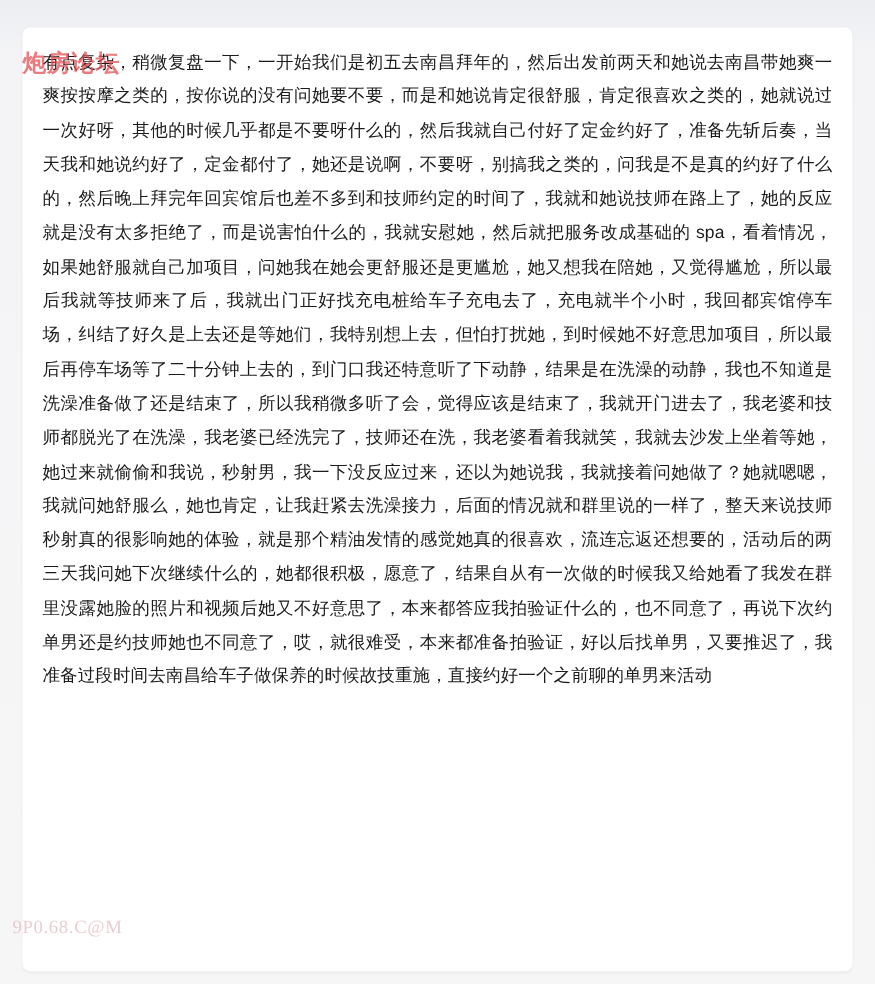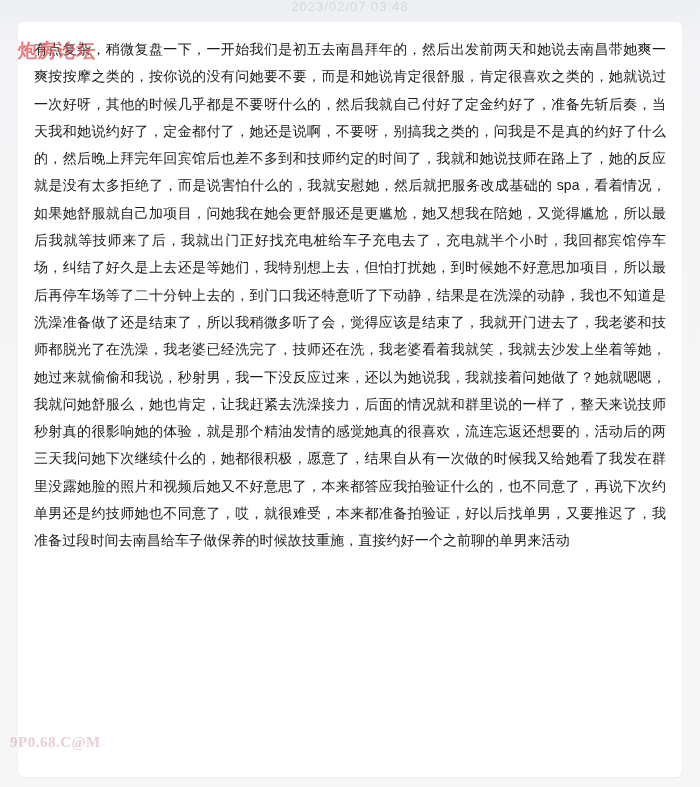--- a/index.html
+++ b/index.html
@@ -73,36 +73,33 @@
     opacity: 0.72;
     letter-spacing: 0.5px;
     pointer-events: none;
     font-family: Liberation Serif, serif;
   }
   .watermark-sub {
     position: absolute;
     left: 10px;
     bottom: 36px;
     font-size: 15px;
-    font-weight: bold;
+    font-weight: normal;
     color: #d9a6ae;
     opacity: 0.55;
     letter-spacing: 0.5px;
     pointer-events: none;
     font-family: "Liberation Serif", serif;
   }
 </style>
 </head>
 <body>
 
 <div class="page">
 
-  <div class="top-bar">
-    <div class="timestamp">2023/02/07 03:48</div>
-  </div>
 
   <div class="card">
     <p class="post-text">有点复杂，稍微复盘一下，一开始我们是初五去南昌拜年的，然后出发前两天和她说去南昌带她爽一爽按按摩之类的，按你说的没有问她要不要，而是和她说肯定很舒服，肯定很喜欢之类的，她就说过一次好呀，其他的时候几乎都是不要呀什么的，然后我就自己付好了定金约好了，准备先斩后奏，当天我和她说约好了，定金都付了，她还是说啊，不要呀，别搞我之类的，问我是不是真的约好了什么的，然后晚上拜完年回宾馆后也差不多到和技师约定的时间了，我就和她说技师在路上了，她的反应就是没有太多拒绝了，而是说害怕什么的，我就安慰她，然后就把服务改成基础的 spa，看着情况，如果她舒服就自己加项目，问她我在她会更舒服还是更尴尬，她又想我在陪她，又觉得尴尬，所以最后我就等技师来了后，我就出门正好找充电桩给车子充电去了，充电就半个小时，我回都宾馆停车场，纠结了好久是上去还是等她们，我特别想上去，但怕打扰她，到时候她不好意思加项目，所以最后再停车场等了二十分钟上去的，到门口我还特意听了下动静，结果是在洗澡的动静，我也不知道是洗澡准备做了还是结束了，所以我稍微多听了会，觉得应该是结束了，我就开门进去了，我老婆和技师都脱光了在洗澡，我老婆已经洗完了，技师还在洗，我老婆看着我就笑，我就去沙发上坐着等她，她过来就偷偷和我说，秒射男，我一下没反应过来，还以为她说我，我就接着问她做了？她就嗯嗯，我就问她舒服么，她也肯定，让我赶紧去洗澡接力，后面的情况就和群里说的一样了，整天来说技师秒射真的很影响她的体验，就是那个精油发情的感觉她真的很喜欢，流连忘返还想要的，活动后的两三天我问她下次继续什么的，她都很积极，愿意了，结果自从有一次做的时候我又给她看了我发在群里没露她脸的照片和视频后她又不好意思了，本来都答应我拍验证什么的，也不同意了，再说下次约单男还是约技师她也不同意了，哎，就很难受，本来都准备拍验证，好以后找单男，又要推迟了，我准备过段时间去南昌给车子做保养的时候故技重施，直接约好一个之前聊的单男来活动</p>
   </div>
 
   <div class="watermark">炮房论坛</div>
   <div class="watermark-sub">9P0.68.C@M</div>
 
 </div>
 

